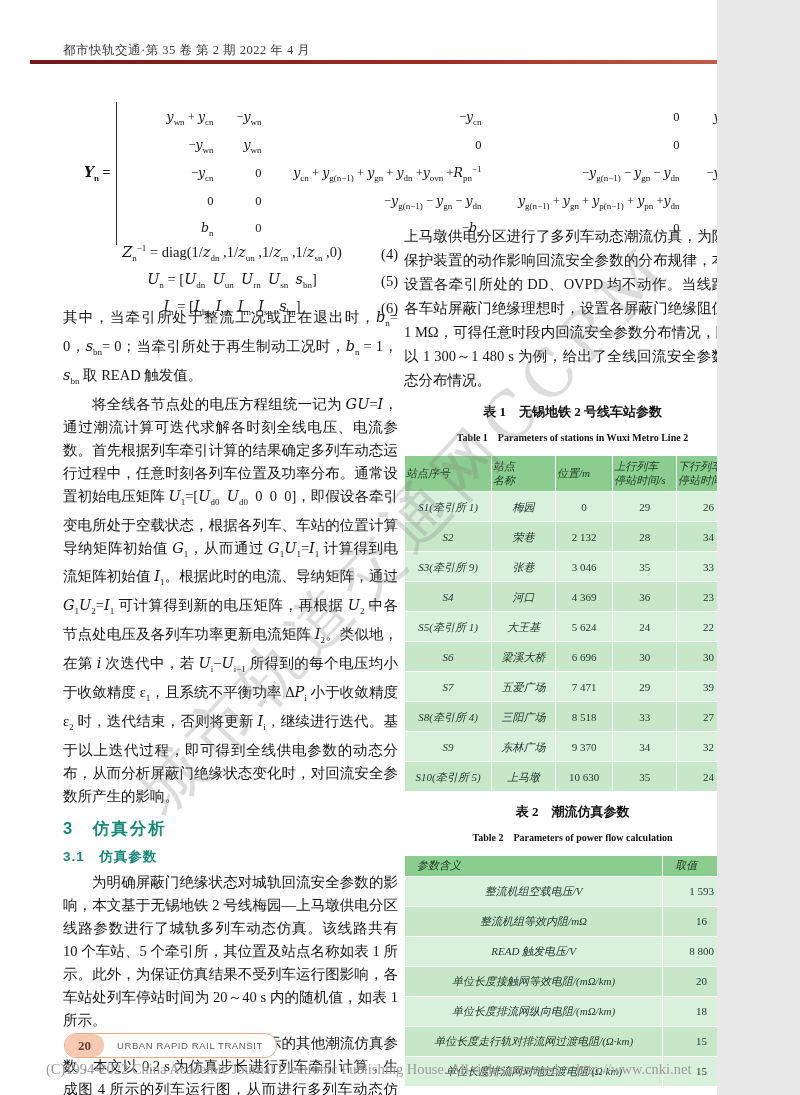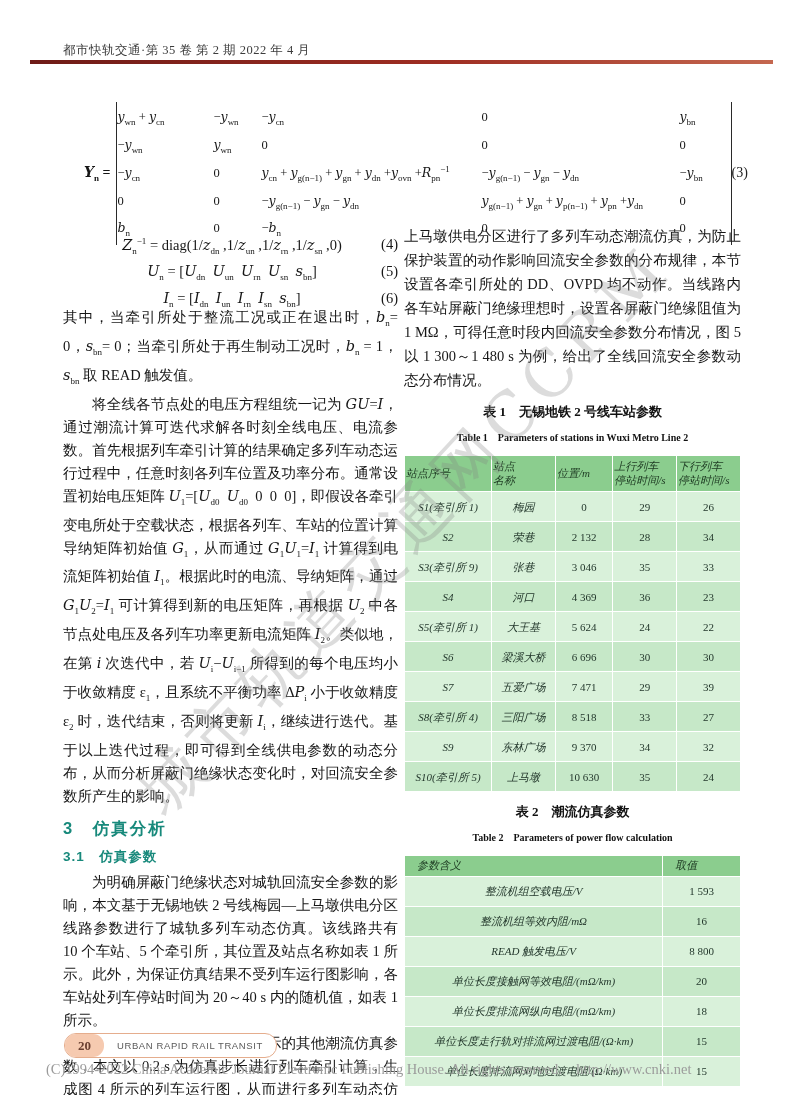--- a/index.html
+++ b/index.html
@@ -1,40 +1,40 @@
 <!DOCTYPE html>
 <html><head>
 <meta charset="utf-8">
 <style>
   html,body{margin:0;padding:0;background:#e8e8e8;}
-  .page{position:relative;width:800px;height:1095px;background:#ffffff;overflow:hidden;
+  .page{position:relative;width:717px;height:1095px;background:#ffffff;overflow:hidden;
         font-family:"Liberation Serif","DejaVu Serif",serif;color:#161616;}
 
   .running-head{position:absolute;left:63px;top:42px;font-size:12.5px;color:#3c3c3c;letter-spacing:.5px;}
   .red-rule{position:absolute;left:30px;top:60px;width:743px;height:3.5px;
             background:linear-gradient(90deg,#6e1b17,#9e2d22 55%,#c4674f);}
 
   
   .watermark{position:absolute;left:150px;top:760px;transform:rotate(-47deg);transform-origin:0 50%;
              font-size:64px;letter-spacing:8px;color:rgba(128,128,128,.28);white-space:nowrap;
              font-family:"DejaVu Serif",serif;z-index:9;pointer-events:none;}
 
   
   .eq3{position:absolute;left:84px;top:102px;width:658px;display:flex;align-items:center;font-size:12.5px;}
   .eq3 .lhs{font-weight:bold;font-size:14px;margin-right:5px;white-space:nowrap;}
   .brk{align-self:stretch;width:7px;border:1.6px solid #2a2a2a;}
   .brk.l{border-right:0;margin-right:1px;}
   .brk.r{border-left:0;margin-left:1px;}
   .matrix{display:grid;grid-template-columns:96px 48px 220px 198px 50px;row-gap:10px;padding:7px 0;align-items:center;}
-  .matrix .cell{text-align:left;white-space:nowrap;}
+  .matrix .cell{text-align:right;white-space:nowrap;}
   .eq3 .eq-num{margin-left:auto;font-size:14px;color:#222;}
 
   
   .eqs{position:absolute;left:96px;top:236px;width:302px;}
-  .eq-line{display:flex;align-items:flex-start;height:27px;font-size:14.5px;}
+  .eq-line{display:flex;align-items:flex-end;height:27px;font-size:14.5px;}
   .eq-line .body{flex:1;text-align:center;white-space:nowrap;}
   .eq-line .num{width:30px;text-align:right;}
 
   sub,sup{font-size:9px;}
   i{font-family:"DejaVu Serif",serif;}
 
   
   .col{position:absolute;text-align:justify;}
   .col-left{left:63px;top:306px;width:335px;font-size:14.5px;line-height:23px;}
   .col-right{left:404px;top:224px;width:337px;font-size:14.5px;line-height:24px;}

